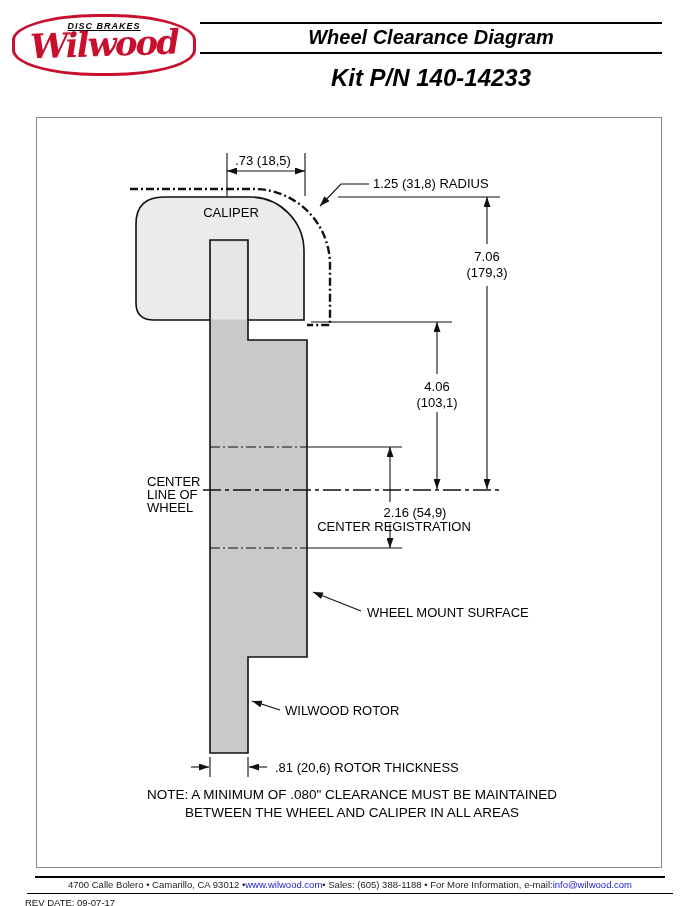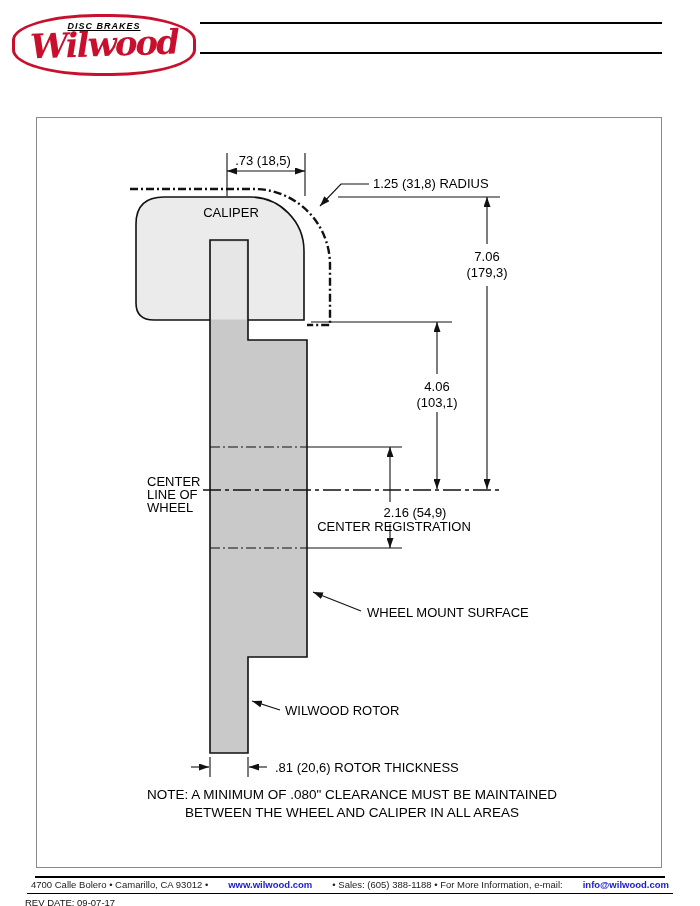--- a/index.html
+++ b/index.html
@@ -27,35 +27,37 @@
   .tc{text-anchor:middle;}
   .tn{font-size:13.5px;}
   .thin{stroke:#111;stroke-width:1.1;fill:none;}
   .shape{stroke:#111;stroke-width:1.6;}
 
   
   .footer-rule1{position:absolute;left:35px;top:876px;width:630px;border-top:2px solid #000;}
   .footer-rule2{position:absolute;left:27px;top:893px;width:646px;border-top:1px solid #000;}
   .footer-text{position:absolute;left:0;top:879px;width:700px;text-align:center;
                font-size:9.5px;color:#222;}
-  .footer-text span, .footer-text a{margin:0 10px;}
-  .footer-text a{color:var(--blue);text-decoration:none;font-weight:bold;}
+  .footer-text span, .footer-text a{margin:0 0;}
+  .footer-text a{color:var(--blue);text-decoration:none;}
   .rev-date{position:absolute;left:25px;top:897px;font-size:9.5px;color:#111;}
 </style>
 </head>
 <body>
 
 <div class="page">
 
   <div class="logo">
     <div class="logo-tagline">DISC BRAKES</div>
     <div class="logo-brand">Wilwood</div>
   </div>
   <div class="rule rule-top"></div>
+  <div class="page-title">Wheel Clearance Diagram</div>
   <div class="rule rule-mid"></div>
+  <div class="kit-number">Kit P/N 140-14233</div>
 
   <svg class="diagram-svg" width="640" height="766" viewBox="30 108 640 766">
     <defs>
       <marker id="arr" viewBox="0 0 10 7" refX="10" refY="3.5" markerWidth="10" markerHeight="7" markerUnits="userSpaceOnUse" orient="auto-start-reverse">
         <path d="M0,0 L10,3.5 L0,7 Z" fill="#111"></path>
       </marker>
     </defs>
 
     <rect x="36.5" y="117.5" width="625" height="750" fill="none" stroke="#8a8a8a" stroke-width="1"></rect>
 

